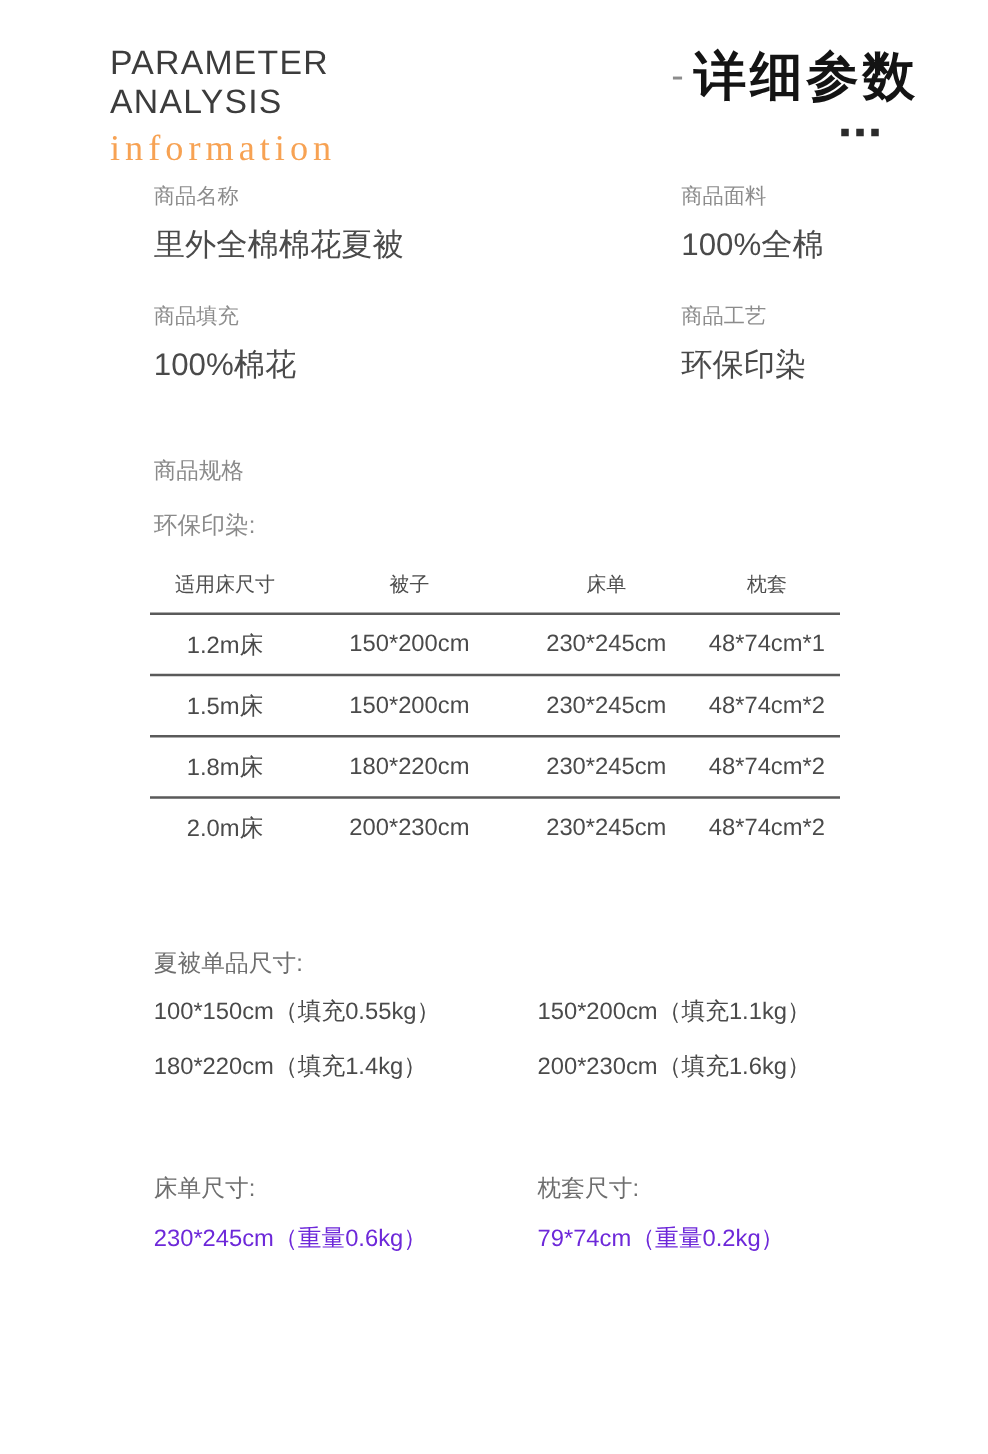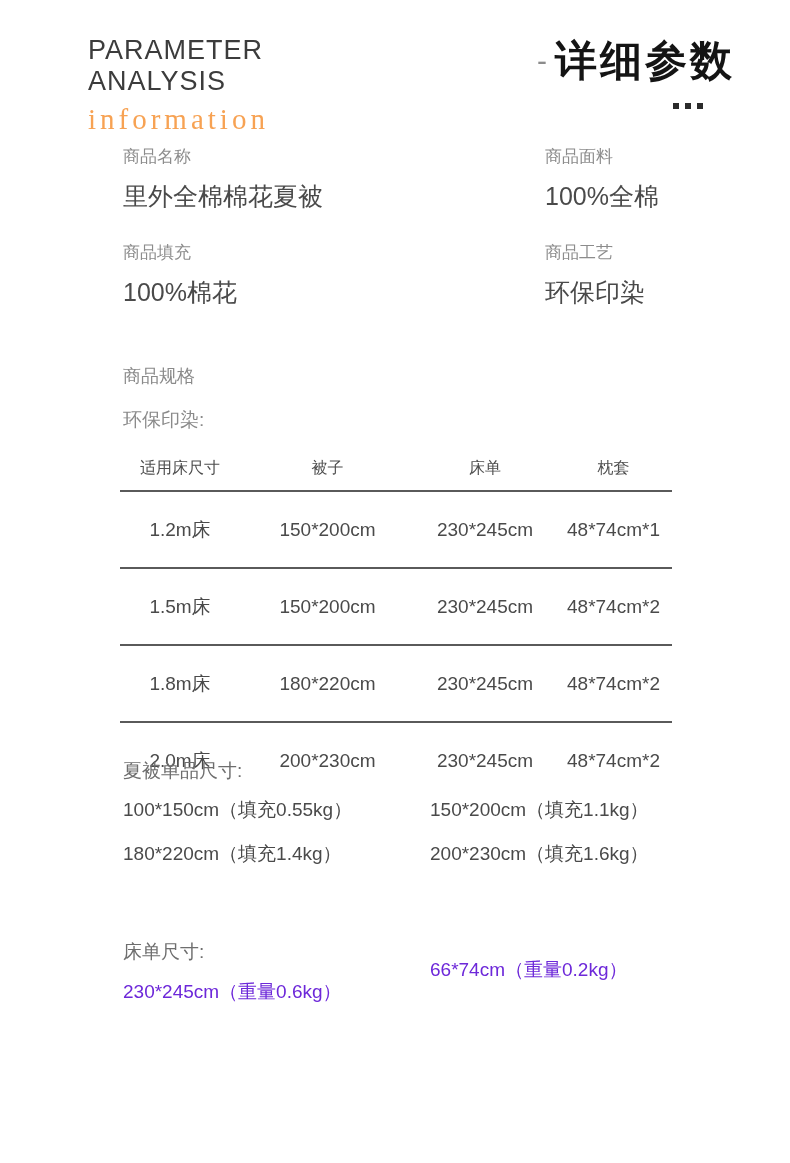--- a/index.html
+++ b/index.html
@@ -53,21 +53,21 @@
   .field-value { margin-top:13px; font-size:25px; color:#4a4a4a; line-height:32px; }
 
   
   .section-label-specs { position:absolute; top:364px; left:123px; font-size:18px; color:#8a8a8a;text-align:right; }
   .sub-label-set { position:absolute; top:407px; left:123px; font-size:19px; color:#8a8a8a; }
 
   
   .size-table { position:absolute; top:447px; left:120px; width:552px; }
   .t-row { display:grid; grid-template-columns:120px 175px 140px 117px; align-items:center; }
   .t-head { height:43px; }
-  .t-data { height:77px; border-top:2px solid #5a5a5a; }
+  .t-data { height:49px; border-top:2px solid #5a5a5a; }
   .t-cell { text-align:center; font-size:19px; color:#4a4a4a; }
   .t-head .t-cell { font-size:16px; color:#4d4d4d; }
 
   
   .quilt-label { position:absolute; top:758px; left:123px; font-size:19px; color:#6e6e6e; }
   .quilt-grid {
     position:absolute; top:798px; left:123px; right:60px;
     display:grid; grid-template-columns:307px auto; row-gap:21px;
   }
   .quilt-item { font-size:19px; color:#4a4a4a; line-height:23px; }
@@ -166,17 +166,18 @@
     <div class="quilt-item">180*220cm（填充1.4kg）</div>
     <div class="quilt-item">200*230cm（填充1.6kg）</div>
   </div>
 
   <div class="bottom-grid">
     <div class="bottom-block">
       <div class="bottom-label">床单尺寸:</div>
       <div class="bottom-value">230*245cm（重量0.6kg）</div>
     </div>
     <div class="bottom-block">
-      <div class="bottom-value">66*74cm（重量0.2kg）</div>
+      <div class="bottom-label">枕套尺寸:</div>
+      <div class="bottom-value">79*74cm（重量0.2kg）</div>
     </div>
   </div>
 
 </div>
 
 </body></html>

